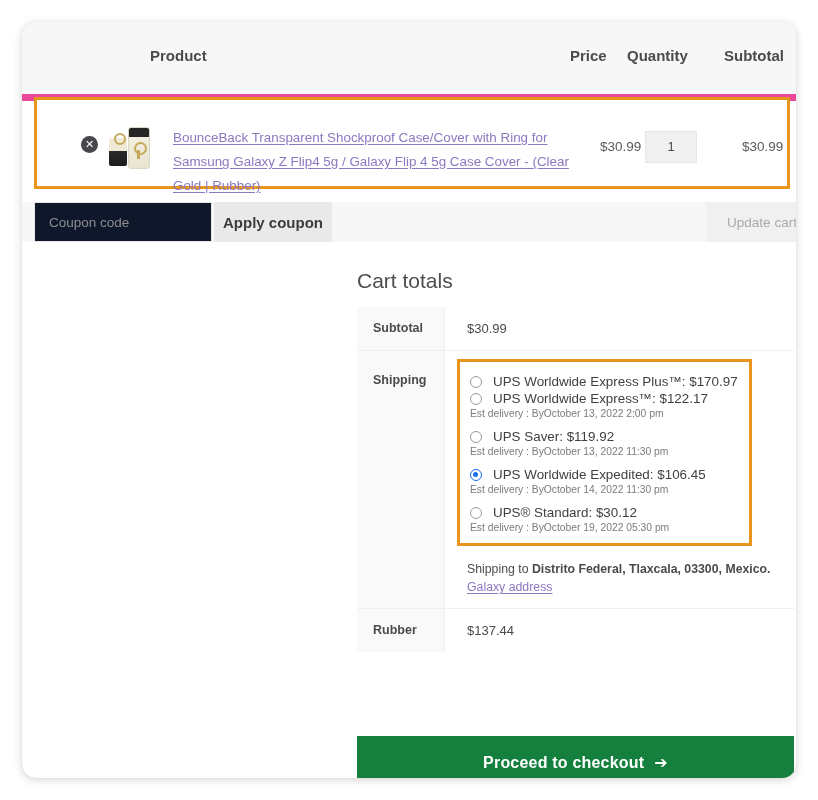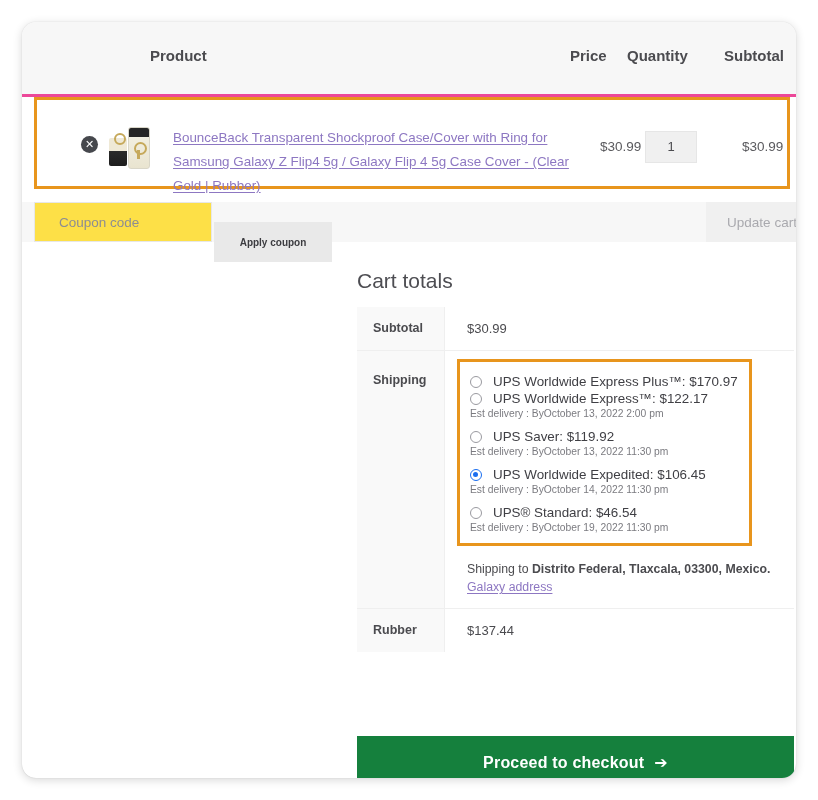--- a/index.html
+++ b/index.html
@@ -28,21 +28,21 @@
   }
 
   
   .cart-head {
     position: absolute;
     left: 0;
     top: 0;
     width: 774px;
     height: 72px;
     background: #f7f7f7;
-    border-bottom: 3px solid #ec4899;
+    border-bottom: 7px solid #ec4899;
     text-align: right;
   }
   .col-product {
     position: absolute;
     left: 128px;
     top: 25px;
     font-size: 15px;
     color: #4b4b4f;
     font-weight: 600;
   }
@@ -205,43 +205,42 @@
     height: 40px;
     background: #f7f7f7;
   }
   .coupon-input {
     position: absolute;
     left: 12px;
     top: 180px;
     width: 178px;
     height: 40px;
     box-sizing: border-box;
-    background: #fde047;
+    background: #0f172a;
     border: 1px solid #e7e7e7;
     font-family: "Liberation Sans", sans-serif;
     font-size: 13.5px;
     color: #6f6f74;
-    padding: 0 24px;
+    padding: 0 14px;
     outline: none;
   }
   .coupon-input::placeholder { color: #8d8d92; }
   .apply-coupon {
     position: absolute;
     left: 192px;
     top: 180px;
     width: 118px;
     height: 40px;
     background: #e9e9e9;
     border: none;
     font-family: "Liberation Sans", sans-serif;
-    font-size: 10px;
+    font-size: 15px;
     font-weight: 700;
     color: #3c3c40;
     cursor: pointer;
-    margin-top: 20px;
   }
   .update-cart {
     position: absolute;
     left: 684px;
     top: 180px;
     width: 112px;
     height: 40px;
     background: #f0f0f0;
     border: none;
     font-family: "Liberation Sans", sans-serif;
@@ -453,23 +452,23 @@
             <div class="ship-opt">
               <span class="radio checked"></span>
               <span class="ship-label">UPS Worldwide Expedited: $106.45</span>
             </div>
             <div class="ship-est">Est delivery : ByOctober 14, 2022 11:30 pm</div>
           </div>
 
           <div class="ship-opt-block">
             <div class="ship-opt">
               <span class="radio"></span>
-              <span class="ship-label">UPS® Standard: $46.54</span>
+              <span class="ship-label">UPS® Standard: $30.12</span>
             </div>
-            <div class="ship-est">Est delivery : ByOctober 19, 2022 11:30 pm</div>
+            <div class="ship-est">Est delivery : ByOctober 19, 2022 05:30 pm</div>
           </div>
 
         </div>
 
         <div class="ship-to"><span>Shipping to </span><b>Distrito Federal, Tlaxcala, 03300, Mexico.</b></div>
         <a class="change-address">Galaxy address</a>
       </div>
     </div>
 
     <div class="trow">

